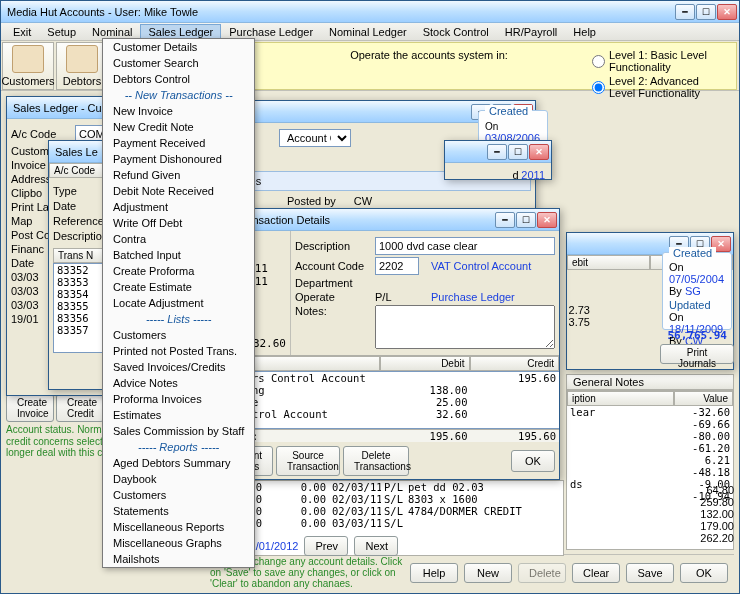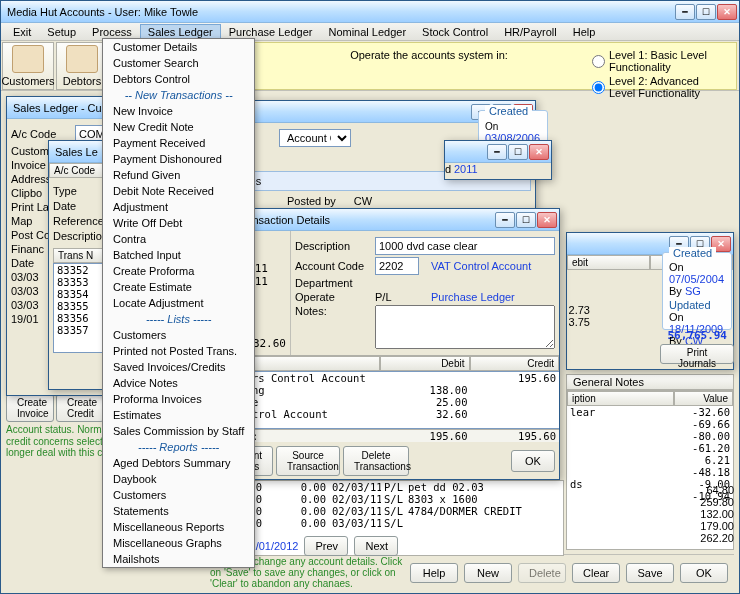--- a/index.html
+++ b/index.html
@@ -62,21 +62,21 @@
     <div class="winbtns">
       <div class="winbtn">━</div>
       <div class="winbtn">☐</div>
       <div class="winbtn close">✕</div>
     </div>
   </div>
 
   <div class="menubar" id="menubar">
       <span class="mitem">Exit</span>
       <span class="mitem">Setup</span>
-      <span class="mitem">Process</span>
+      <span class="mitem">Nominal</span>
       <span class="mitem active">Sales Ledger</span>
       <span class="mitem">Purchase Ledger</span>
       <span class="mitem">Nominal Ledger</span>
       <span class="mitem">Stock Control</span>
       <span class="mitem">HR/Payroll</span>
       <span class="mitem">Help</span>
     </div>
 
   <div class="bigtoolbar">
     <div class="bigbtn">
@@ -187,21 +187,21 @@
 
 <div class="window" style="left:444px; top:140px; width:108px; height:40px; z-index:17;">
   <div class="titlebar">
       <span class="title">&nbsp;</span>
       <div class="winbtns">
         <div class="winbtn">━</div>
         <div class="winbtn">☐</div>
         <div class="winbtn close">✕</div>
       </div>
     </div>
-  <div style="padding:0;font-size:10px;"><span>d</span> <span class="linkblue">2011</span></div>
+  <div style="padding:6px;font-size:10px;text-align:right;"><span>d</span> <span class="linkblue">2011</span></div>
 </div>
 
 <div class="window" style="left:210px; top:208px; width:350px; height:272px; z-index:50;">
   <div class="titlebar">
       <span class="title">er  -  Transaction Details</span>
     <div class="winbtns">
         <div class="winbtn">━</div>
         <div class="winbtn">☐</div>
         <div class="winbtn close">✕</div>
       </div>

